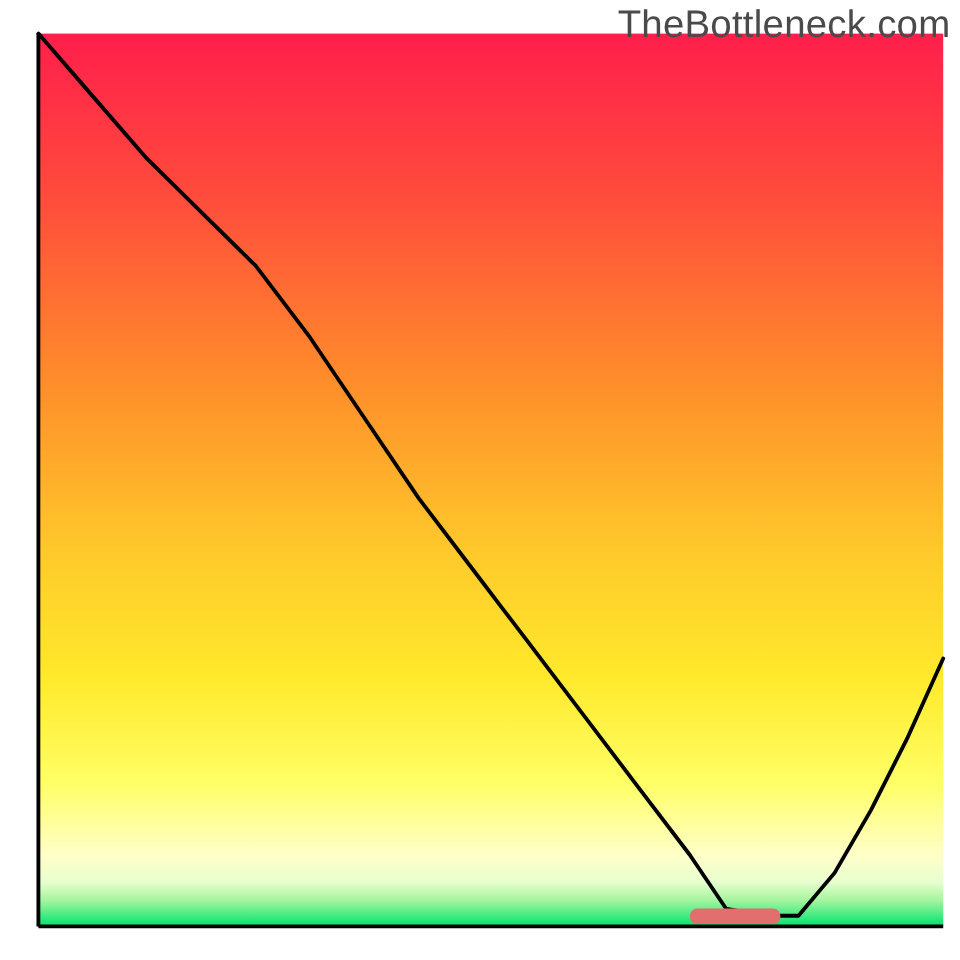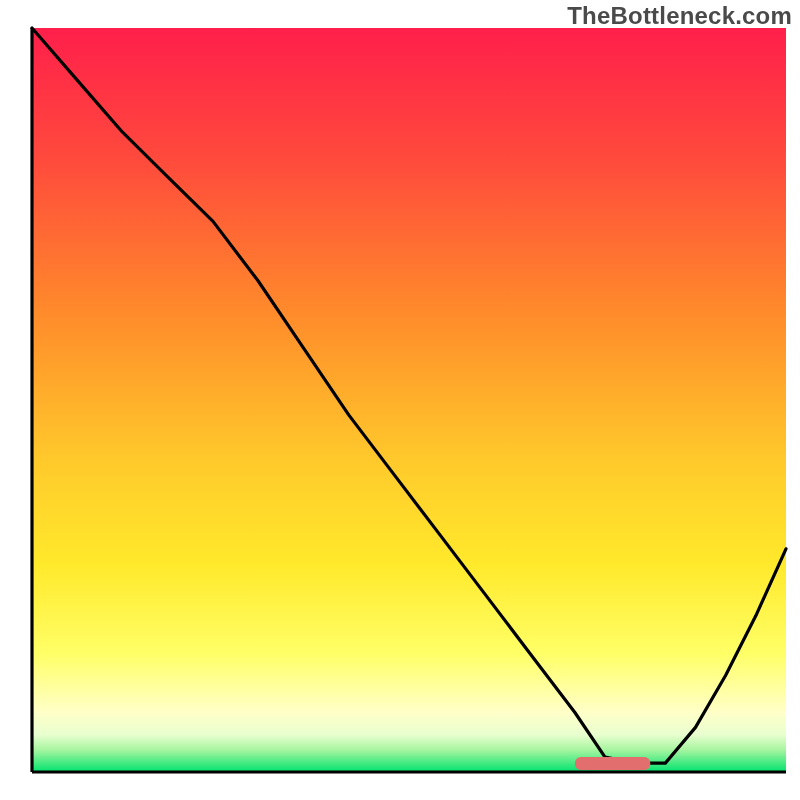--- a/index.html
+++ b/index.html
@@ -16,22 +16,22 @@
     width: 800px;
     height: 800px;
   }
   svg {
     display: block;
   }
   .watermark {
     position: absolute;
     top: 2px;
     right: 8px;
-    font-size: 24px;
-    font-weight: 700;
+    font-size: 32px;
+    font-weight: 400;
     color: #4a4a4a;
     letter-spacing: 0.2px;
   }
 </style>
 </head>
 <body>
 
 <div class="canvas-wrap">
 
   <svg width="800" height="800" viewBox="0 0 800 800" preserveAspectRatio="none">

